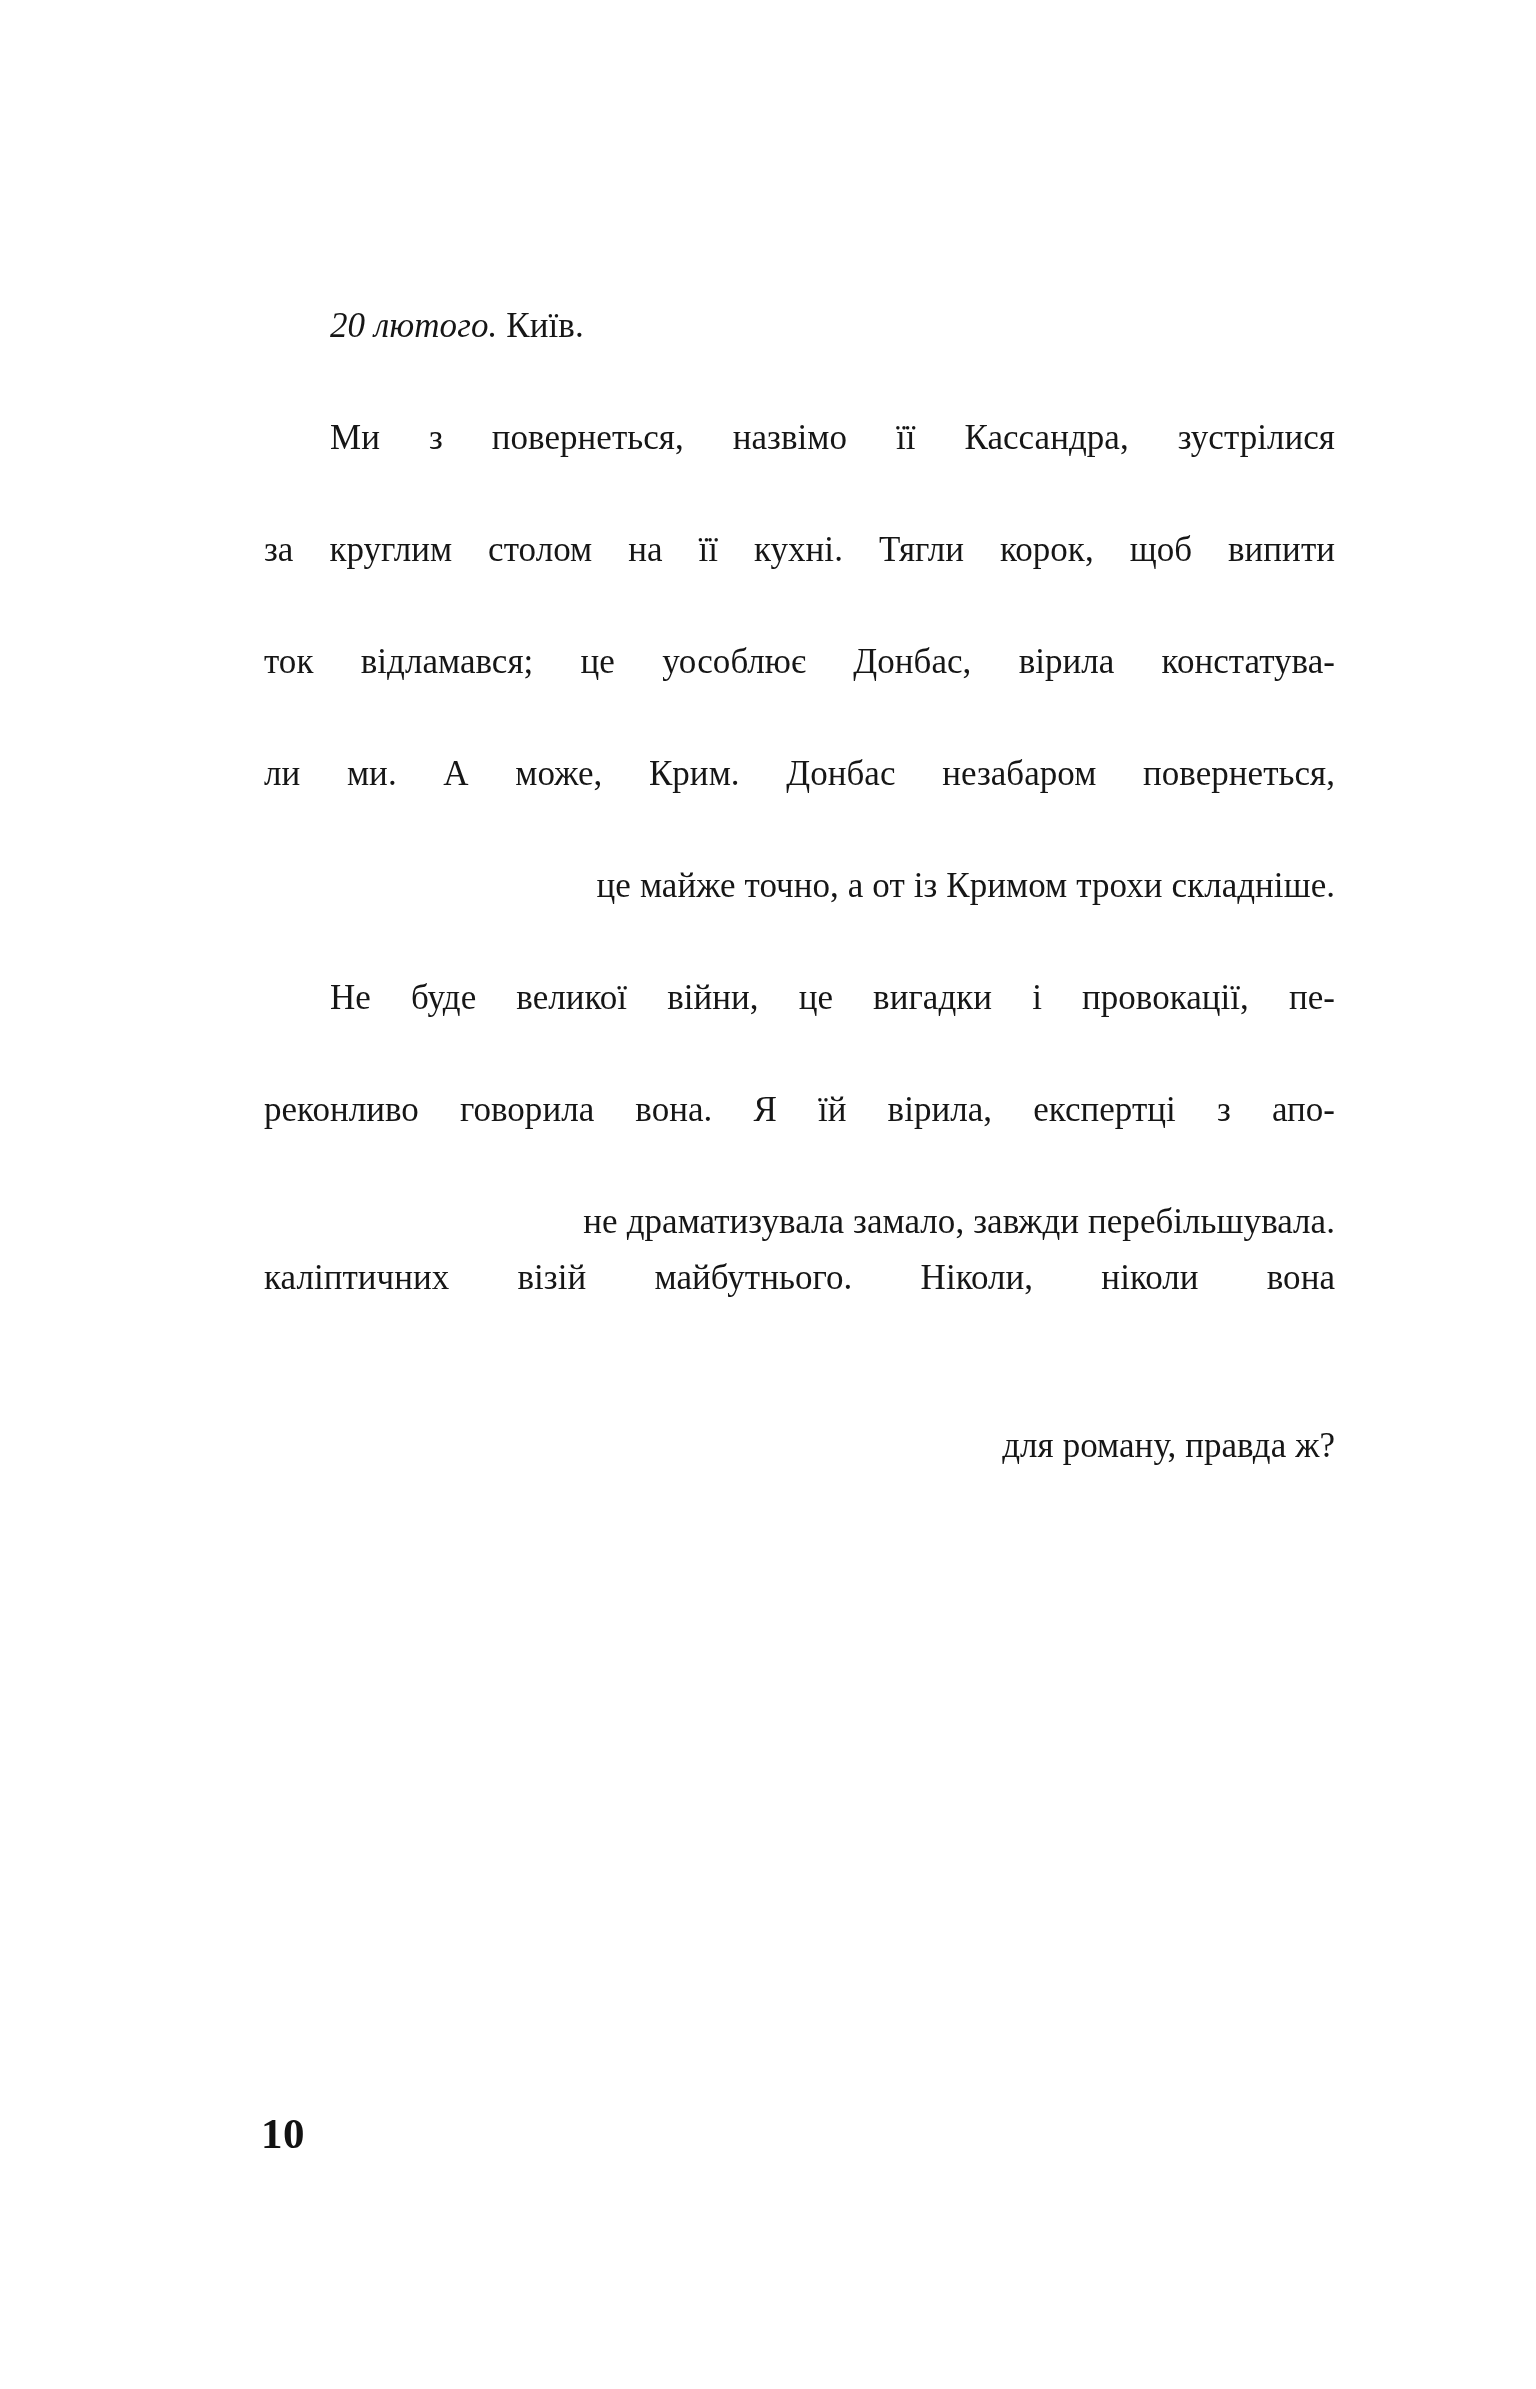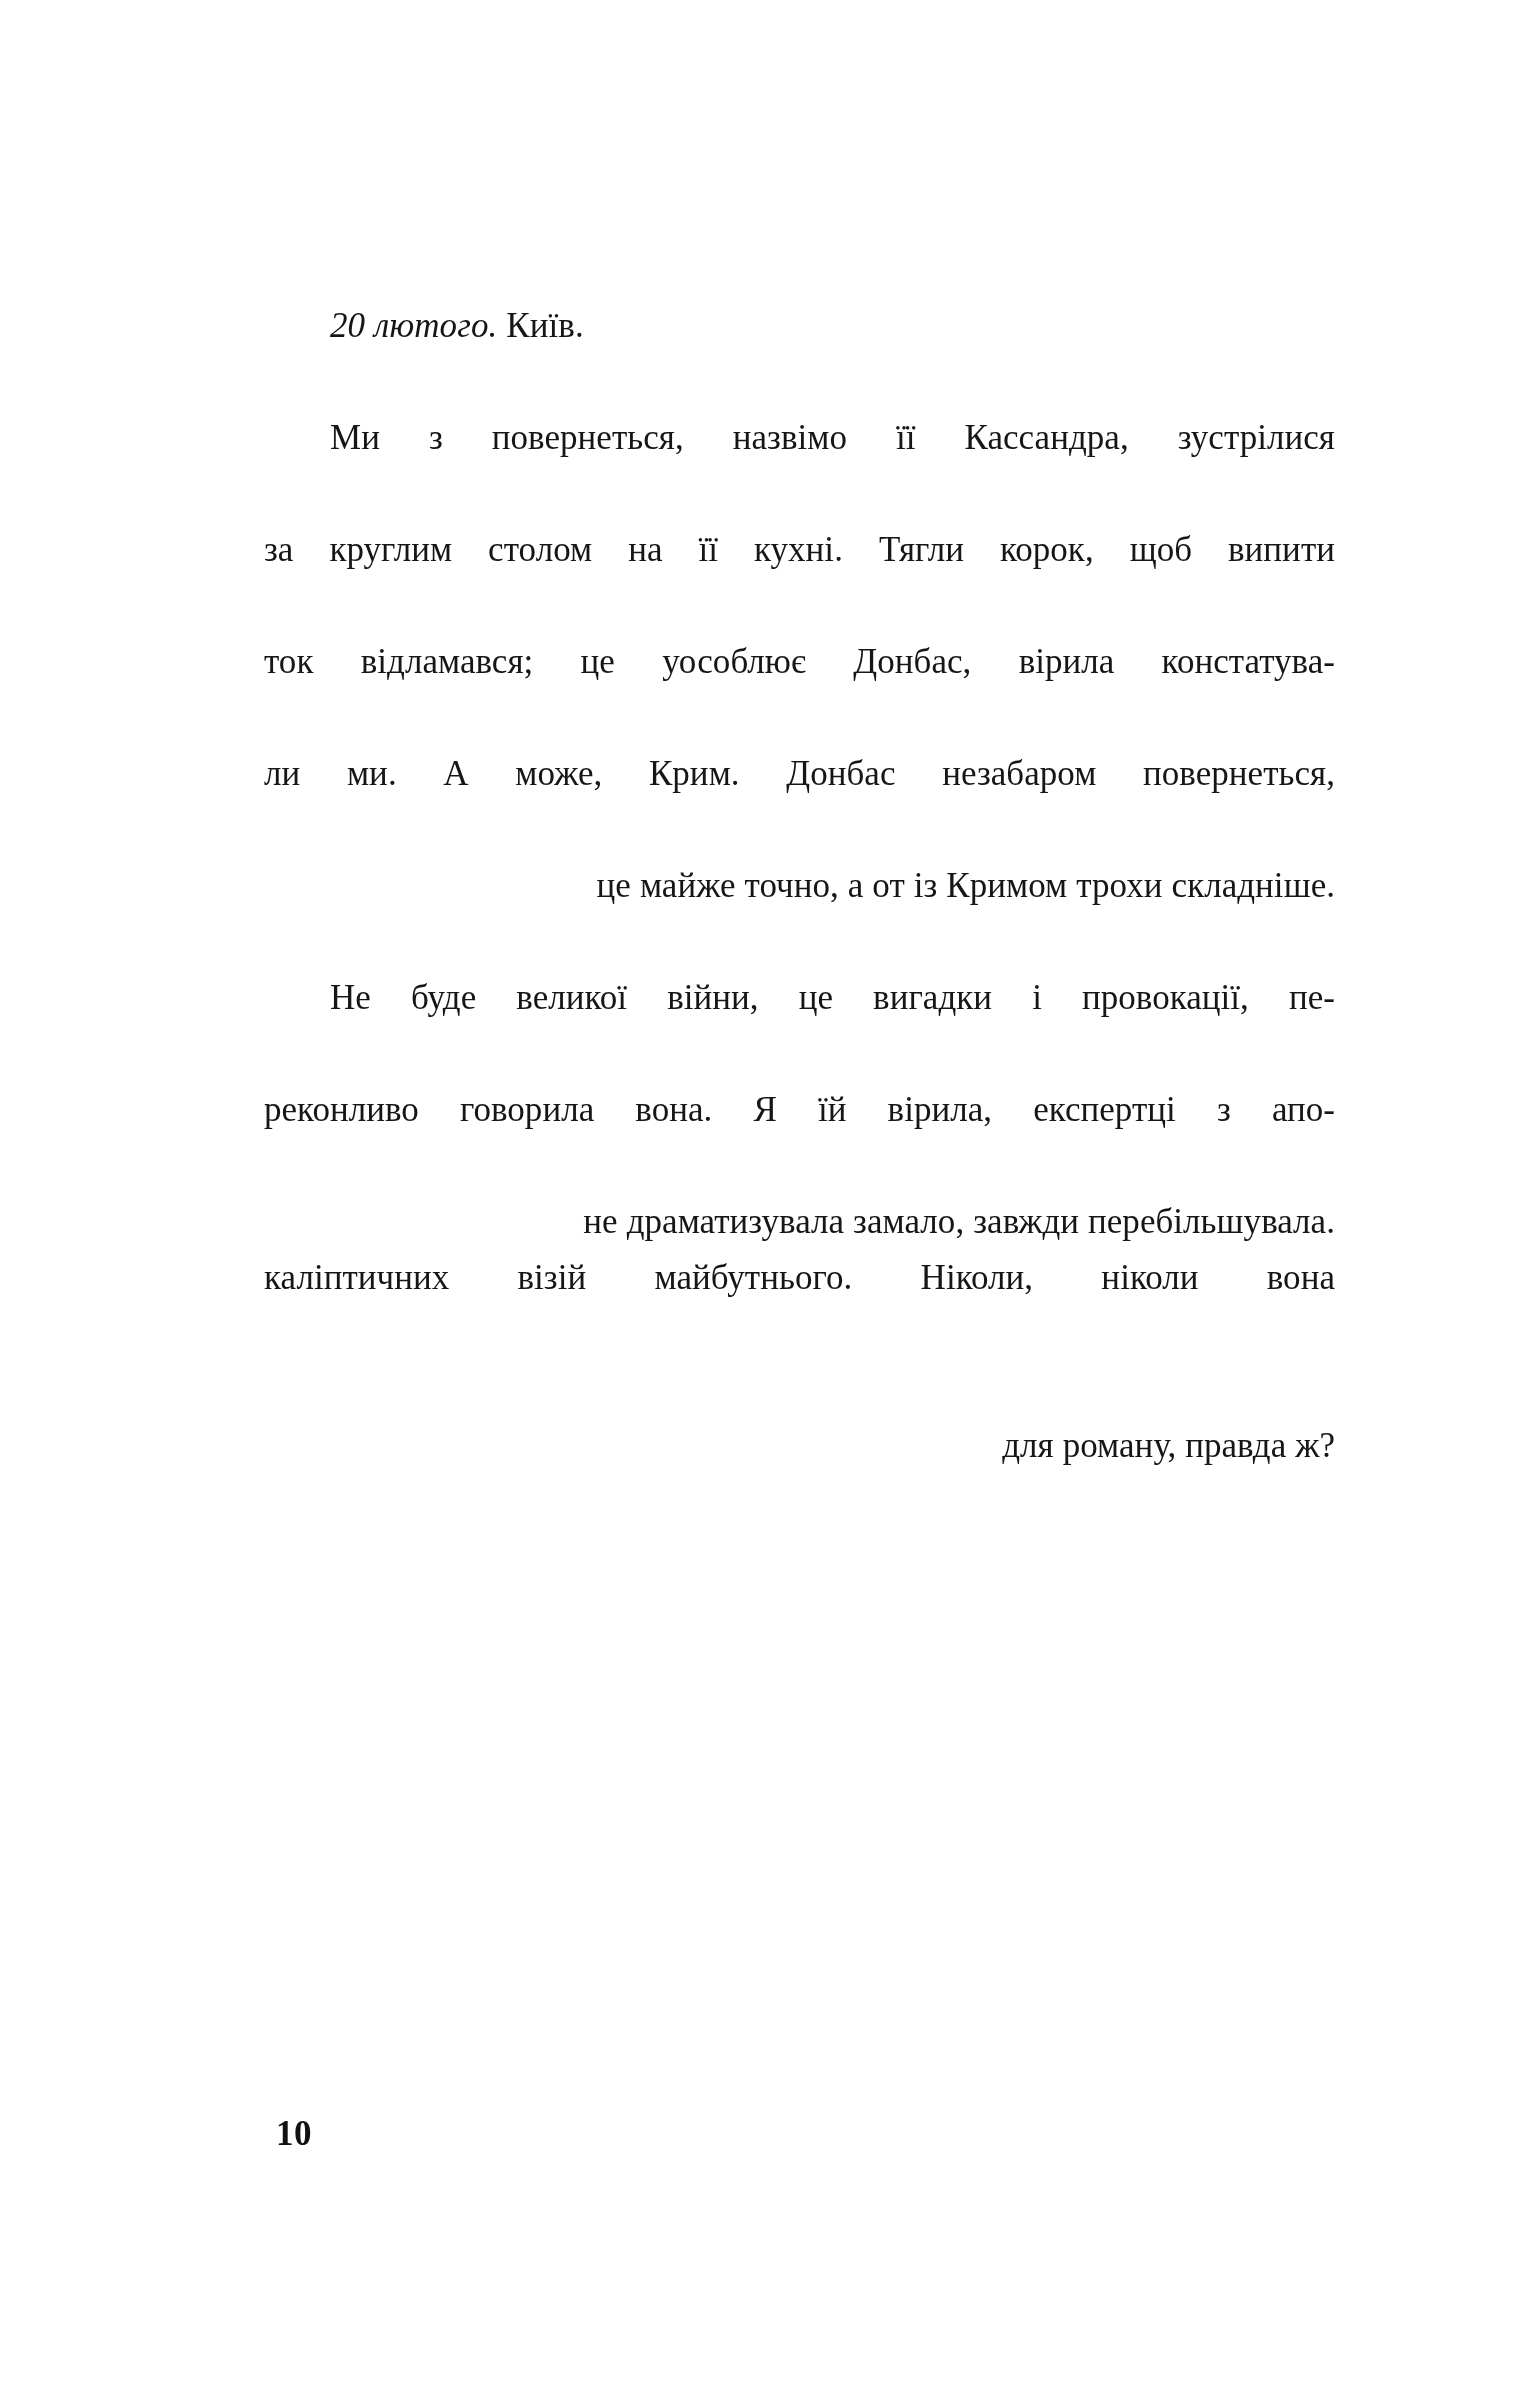--- a/index.html
+++ b/index.html
@@ -83,23 +83,23 @@
   
   .ln:not(.last)::after {
     content: "";
     display: inline-block;
     width: 100%;
     height: 0;
   }
 
   .page-number {
     position: absolute;
-    left: 276px;
+    left: 261px;
     top: 2111px;
-    font-size: 35px;
+    font-size: 43px;
     line-height: 45px;
     font-weight: bold;
     color: #121212;
     letter-spacing: 0.4px;
   }
 </style>
 </head>
 <body>
 
 <div class="page">

